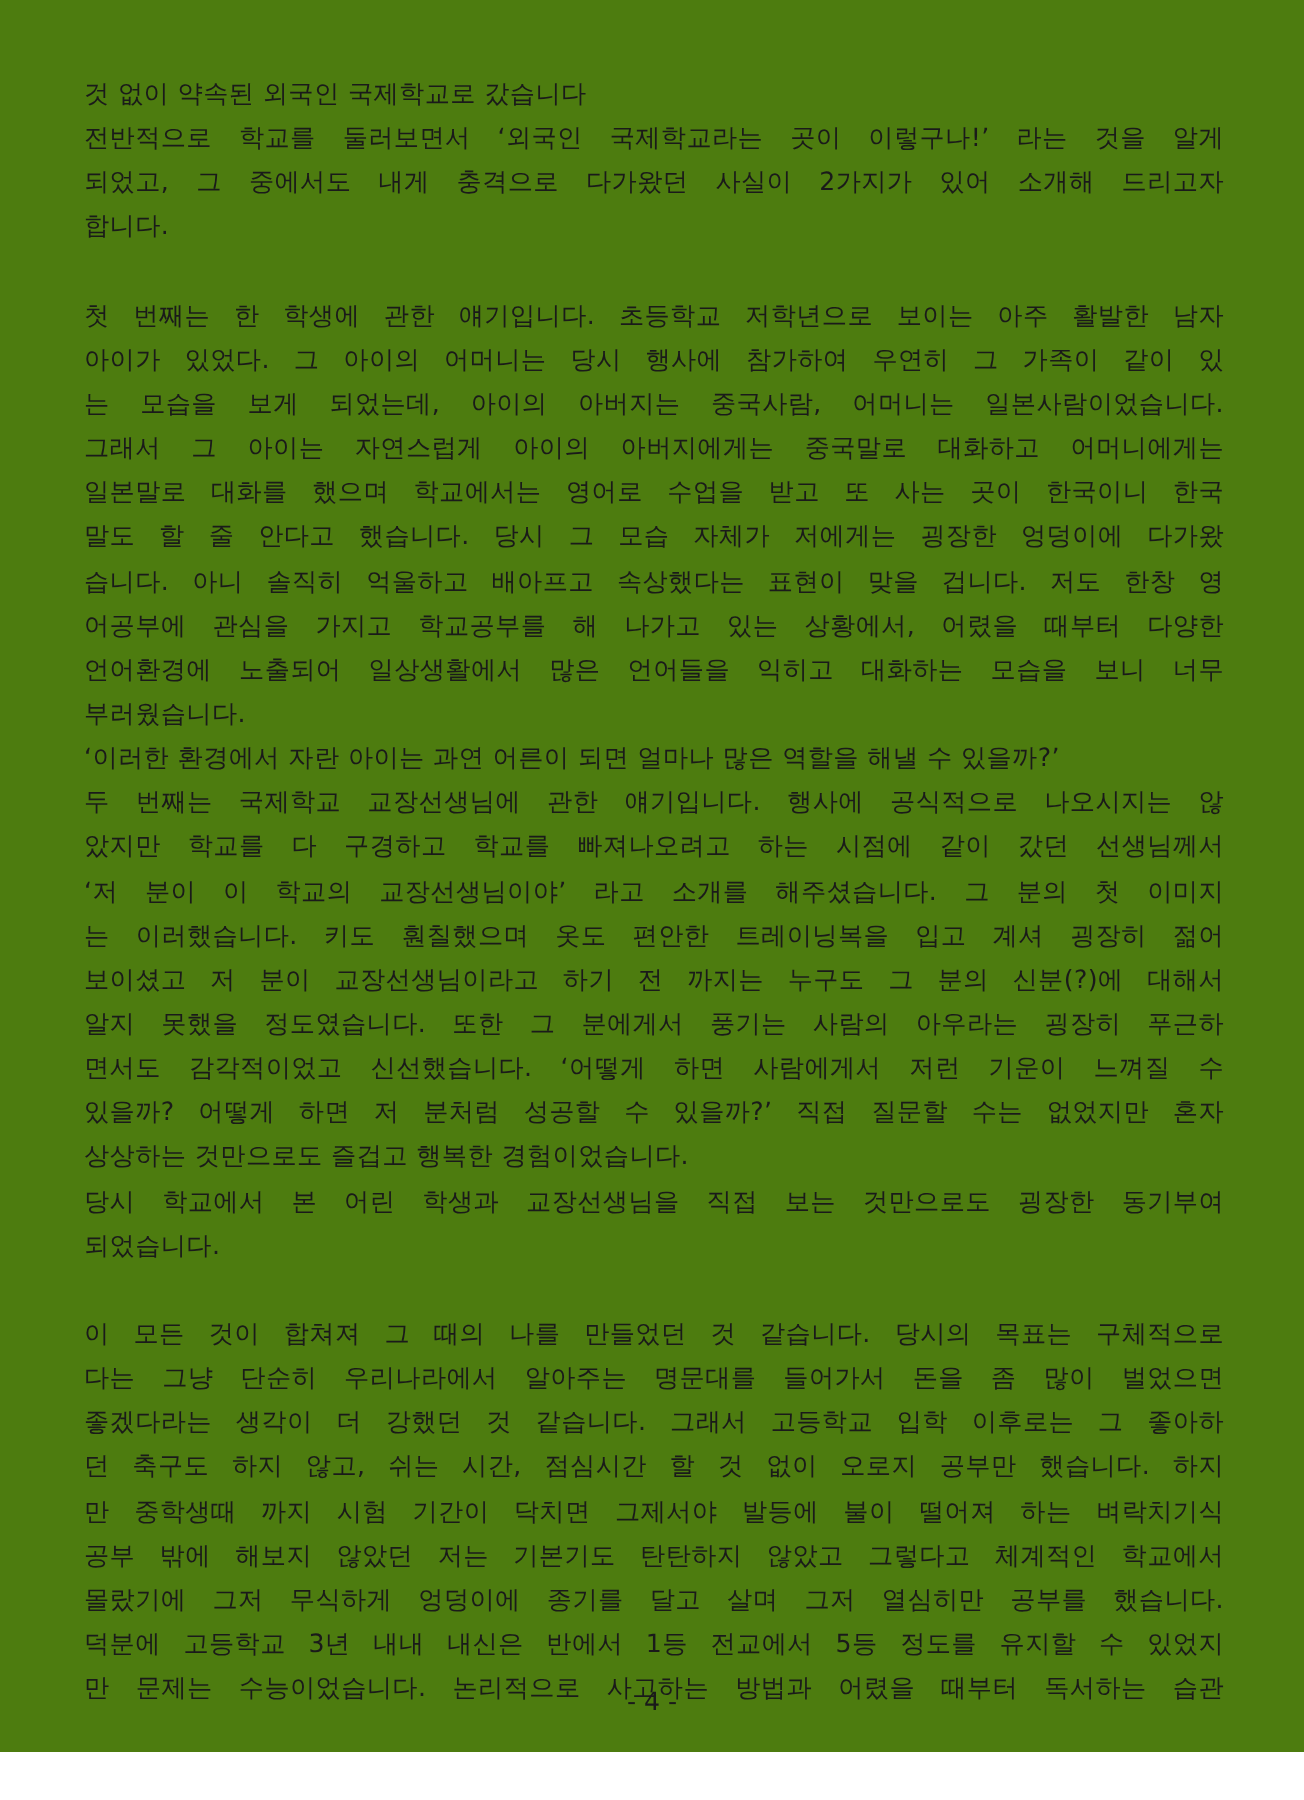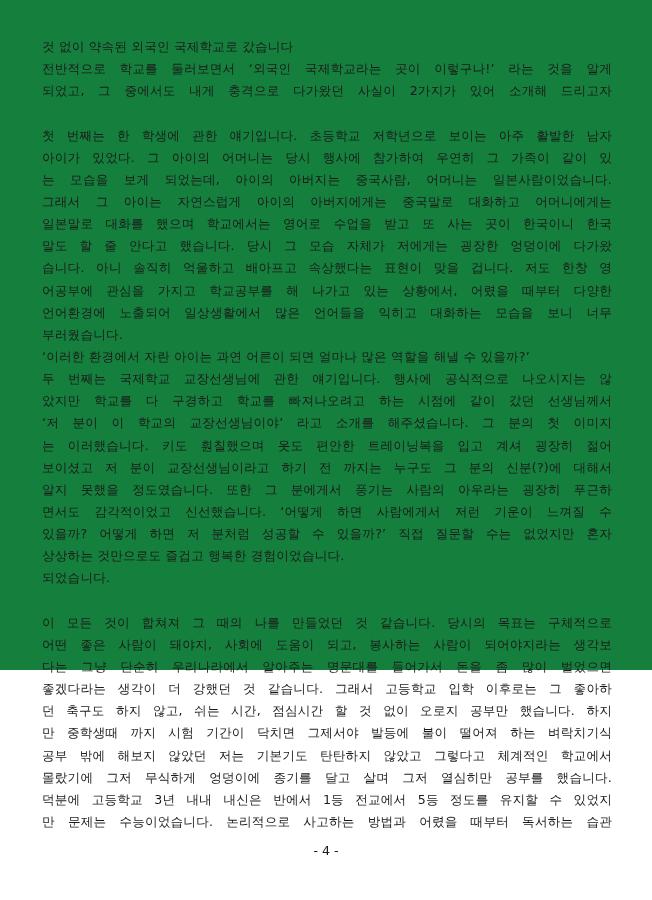--- a/index.html
+++ b/index.html
@@ -1,18 +1,18 @@
 <!DOCTYPE html>
 <html><head>
   <meta charset="utf-8">
   <style>
     html, body { margin: 0; padding: 0; background: #ffffff; }
     body { width: 652px; height: 900px; position: relative; overflow: hidden; }
     .page {
-      position: absolute; left: 0; top: 0; width: 652px; height: 670px; background: #15803d;
+      position: absolute; left: 0; top: 0; width: 652px; height: 876px; background: #4d7c0f;
     }
     .text-block {
       position: absolute; left: 42px; top: 36px; width: 570px;
       font-family: "DejaVu Sans", sans-serif;
       font-size: 12.6px;
       color: #1a1a1a;
       line-height: 22.15px;
     }
     .line { white-space: nowrap; height: 22.15px; letter-spacing: 0.2px; }
     .line.just { text-align: justify; text-align-last: justify; white-space: normal; overflow: hidden; }
@@ -23,20 +23,21 @@
     }
   </style>
 </head>
 <body>
 
 <div class="page">
   <div class="text-block" id="text-block">
       <div class="line">것 없이 약속된 외국인 국제학교로 갔습니다</div>
       <div class="line just">전반적으로 학교를 둘러보면서 ‘외국인 국제학교라는 곳이 이렇구나!’ 라는 것을 알게</div>
       <div class="line just">되었고, 그 중에서도 내게 충격으로 다가왔던 사실이 2가지가 있어 소개해 드리고자</div>
+      <div class="line">합니다.</div>
       <div class="blank"></div>
       <div class="line just">첫 번째는 한 학생에 관한 얘기입니다. 초등학교 저학년으로 보이는 아주 활발한 남자</div>
       <div class="line just">아이가 있었다. 그 아이의 어머니는 당시 행사에 참가하여 우연히 그 가족이 같이 있</div>
       <div class="line just">는 모습을 보게 되었는데, 아이의 아버지는 중국사람, 어머니는 일본사람이었습니다.</div>
       <div class="line just">그래서 그 아이는 자연스럽게 아이의 아버지에게는 중국말로 대화하고 어머니에게는</div>
       <div class="line just">일본말로 대화를 했으며 학교에서는 영어로 수업을 받고 또 사는 곳이 한국이니 한국</div>
       <div class="line just">말도 할 줄 안다고 했습니다. 당시 그 모습 자체가 저에게는 굉장한 엉덩이에 다가왔</div>
       <div class="line just">습니다. 아니 솔직히 억울하고 배아프고 속상했다는 표현이 맞을 겁니다. 저도 한창 영</div>
       <div class="line just">어공부에 관심을 가지고 학교공부를 해 나가고 있는 상황에서, 어렸을 때부터 다양한</div>
       <div class="line just">언어환경에 노출되어 일상생활에서 많은 언어들을 익히고 대화하는 모습을 보니 너무</div>
@@ -44,24 +45,24 @@
       <div class="line"> ‘이러한 환경에서 자란 아이는 과연 어른이 되면 얼마나 많은 역할을 해낼 수 있을까?’</div>
       <div class="line just">두 번째는 국제학교 교장선생님에 관한 얘기입니다. 행사에 공식적으로 나오시지는 않</div>
       <div class="line just">았지만 학교를 다 구경하고 학교를 빠져나오려고 하는 시점에 같이 갔던 선생님께서</div>
       <div class="line just"> ‘저 분이 이 학교의 교장선생님이야’ 라고 소개를 해주셨습니다. 그 분의 첫 이미지</div>
       <div class="line just">는 이러했습니다. 키도 훤칠했으며 옷도 편안한 트레이닝복을 입고 계셔 굉장히 젊어</div>
       <div class="line just">보이셨고 저 분이 교장선생님이라고 하기 전 까지는 누구도 그 분의 신분(?)에 대해서</div>
       <div class="line just">알지 못했을 정도였습니다. 또한 그 분에게서 풍기는 사람의 아우라는 굉장히 푸근하</div>
       <div class="line just">면서도 감각적이었고 신선했습니다. ‘어떻게 하면 사람에게서 저런 기운이 느껴질 수</div>
       <div class="line just">있을까? 어떻게 하면 저 분처럼 성공할 수 있을까?’ 직접 질문할 수는 없었지만 혼자</div>
       <div class="line">상상하는 것만으로도 즐겁고 행복한 경험이었습니다.</div>
+      <div class="line just">당시 학교에서 본 어린 학생과 교장선생님을 직접 보는 것만으로도 굉장한 동기부여</div>
       <div class="line">되었습니다.</div>
       <div class="blank"></div>
       <div class="line just">이 모든 것이 합쳐져 그 때의 나를 만들었던 것 같습니다. 당시의 목표는 구체적으로</div>
-      <div class="line just">어떤 좋은 사람이 돼야지, 사회에 도움이 되고, 봉사하는 사람이 되어야지라는 생각보</div>
       <div class="line just">다는 그냥 단순히 우리나라에서 알아주는 명문대를 들어가서 돈을 좀 많이 벌었으면</div>
       <div class="line just">좋겠다라는 생각이 더 강했던 것 같습니다. 그래서 고등학교 입학 이후로는 그 좋아하</div>
       <div class="line just">던 축구도 하지 않고, 쉬는 시간, 점심시간 할 것 없이 오로지 공부만 했습니다. 하지</div>
       <div class="line just">만 중학생때 까지 시험 기간이 닥치면 그제서야 발등에 불이 떨어져 하는 벼락치기식</div>
       <div class="line just">공부 밖에 해보지 않았던 저는 기본기도 탄탄하지 않았고 그렇다고 체계적인 학교에서</div>
       <div class="line just">몰랐기에 그저 무식하게 엉덩이에 종기를 달고 살며 그저 열심히만 공부를 했습니다.</div>
       <div class="line just">덕분에 고등학교 3년 내내 내신은 반에서 1등 전교에서 5등 정도를 유지할 수 있었지</div>
       <div class="line just">만 문제는 수능이었습니다. 논리적으로 사고하는 방법과 어렸을 때부터 독서하는 습관</div>
     </div>
   <div class="page-number">- 4 -</div>

